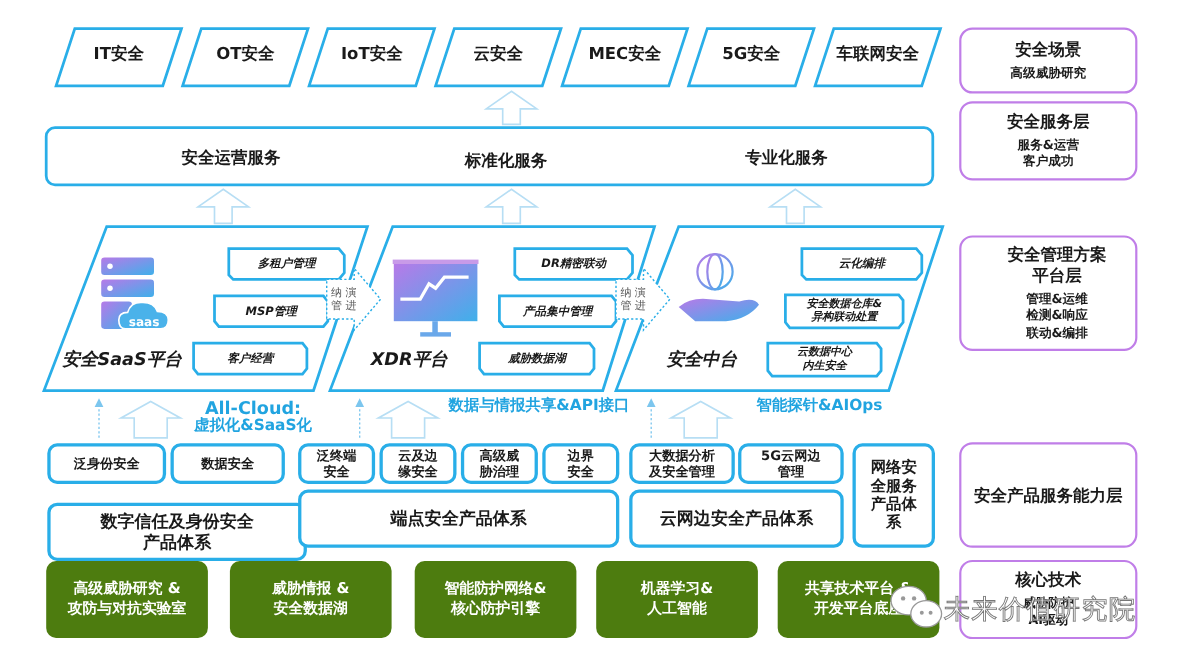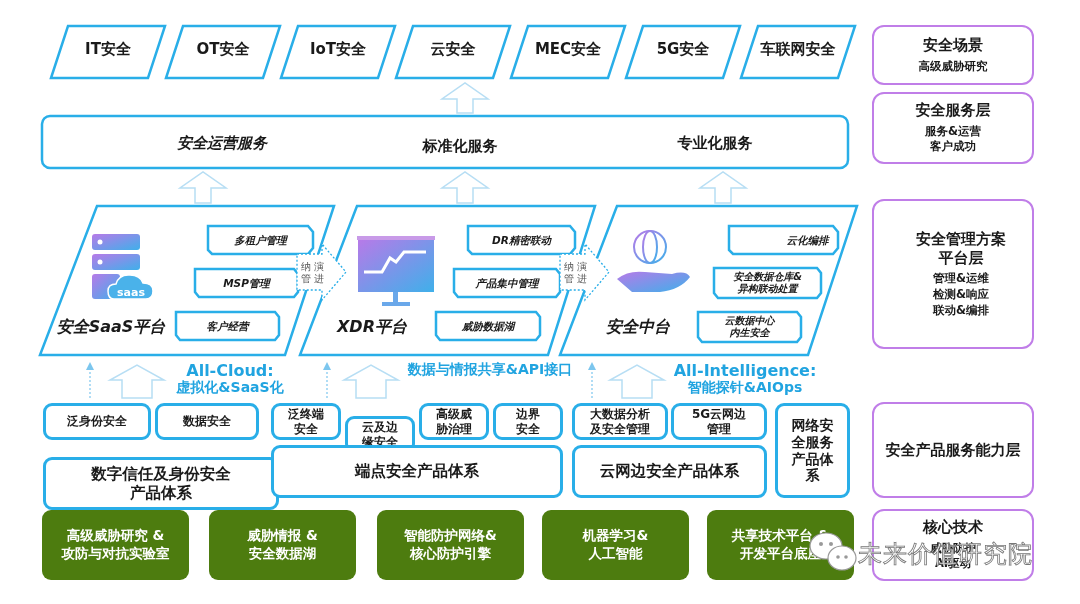--- a/index.html
+++ b/index.html
@@ -126,35 +126,35 @@
 </svg>
 
 <div class="t scene" style="left:58px;">IT安全</div>
 <div class="t scene" style="left:173px;">OT安全</div>
 <div class="t scene" style="left:288px;">IoT安全</div>
 <div class="t scene" style="left:403px;">云安全</div>
 <div class="t scene" style="left:518px;">MEC安全</div>
 <div class="t scene" style="left:633px;">5G安全</div>
 <div class="t scene" style="left:748px;">车联网安全</div>
 
-<div class="t svc" style="left:142px; width:160px; top:128px;font-style:italic;">安全运营服务</div>
+<div class="t svc" style="left:130px; width:160px; top:128px;">安全运营服务</div>
 <div class="t svc" style="left:380px; width:160px; top:131px;">标准化服务</div>
 <div class="t svc" style="left:635px; width:160px; top:128px;">专业化服务</div>
 
 <div class="t feat" style="left:208px; top:226px; width:105px; height:28px;">多租户管理</div>
 <div class="t feat" style="left:195px; top:269px; width:103px; height:28px;">MSP管理</div>
 <div class="t feat" style="left:176px; top:312px; width:103px; height:28px;">客户经营</div>
 <div class="t plat-title" style="left:46px; top:313px; width:130px; height:28px;">安全SaaS平台</div>
 
 <div class="t feat" style="left:468px; top:226px; width:107px; height:28px;">DR精密联动</div>
 <div class="t feat" style="left:454px; top:269px; width:106px; height:28px;">产品集中管理</div>
 <div class="t feat" style="left:436px; top:312px; width:104px; height:28px;">威胁数据湖</div>
 <div class="t plat-title" style="left:322px; top:313px; width:100px; height:28px;">XDR平台</div>
 
-<div class="t feat" style="left:729px; top:226px; width:109px; height:28px;margin-left:24px;">云化编排</div>
+<div class="t feat" style="left:729px; top:226px; width:109px; height:28px;">云化编排</div>
 <div class="t feat" style="left:714px; top:268px; width:107px; height:30px; font-size:10px;">安全数据仓库&amp;
 异构联动处置</div>
 <div class="t feat" style="left:698px; top:312px; width:103px; height:30px; font-size:10px;">云数据中心
 内生安全</div>
 <div class="t plat-title" style="left:588px; top:313px; width:100px; height:28px;">安全中台</div>
 
 <div class="evo" style="left:301px; top:261px;">
   <span style="white-space:pre-line">纳
 管</span>
   <span style="white-space:pre-line">演
@@ -168,29 +168,28 @@
 </div>
 
 <div class="blue-head" style="left:160px; top:362px; width:140px;">
   <div class="h1">All-Cloud:</div>
   <div class="h2">虚拟化&amp;SaaS化</div>
 </div>
 <div class="blue-head" style="left:390px; top:362px; width:200px;">
   <div class="h2">数据与情报共享&amp;API接口</div>
 </div>
 <div class="blue-head" style="left:665px; top:362px; width:160px;">
-  <div class="h1">All-Intelligence:</div>
   <div class="h2">智能探针&amp;AIOps</div>
 </div>
 
 <div class="prod-box small-prod" style="left:43px; top:403px; width:108px; height:37px;">泛身份安全</div>
 <div class="prod-box small-prod" style="left:155px; top:403px; width:104px; height:37px;">数据安全</div>
 <div class="prod-box small-prod" style="left:271px; top:403px; width:70px; height:37px;">泛终端
 安全</div>
-<div class="prod-box small-prod" style="left:345px; top:403px; width:70px; height:37px;margin-top:13px;">云及边
+<div class="prod-box small-prod" style="left:345px; top:403px; width:70px; height:37px;">云及边
 缘安全</div>
 <div class="prod-box small-prod" style="left:419px; top:403px; width:70px; height:37px;">高级威
 胁治理</div>
 <div class="prod-box small-prod" style="left:493px; top:403px; width:70px; height:37px;">边界
 安全</div>
 <div class="prod-box small-prod" style="left:572px; top:403px; width:96px; height:37px;">大数据分析
 及安全管理</div>
 <div class="prod-box small-prod" style="left:671px; top:403px; width:96px; height:37px;">5G云网边
 管理</div>
 
@@ -216,21 +215,21 @@
 
 <div class="right-box" style="top:25px; height:60px;">
   <div class="rt">安全场景</div>
   <div class="rs">高级威胁研究</div>
 </div>
 <div class="right-box" style="top:92px; height:72px;">
   <div class="rt">安全服务层</div>
   <div class="rs">服务&amp;运营
 客户成功</div>
 </div>
-<div class="right-box" style="top:199px; height:150px;padding-left:16px;">
+<div class="right-box" style="top:214px; height:105px;padding-left:16px;">
   <div class="rt">安全管理方案
 平台层</div>
   <div class="rs">管理&amp;运维
 检测&amp;响应
 联动&amp;编排</div>
 </div>
 <div class="right-box" style="top:402px; height:96px;">
   <div class="rt">安全产品服务能力层</div>
 </div>
 <div class="right-box" style="top:509px; height:72px;">

